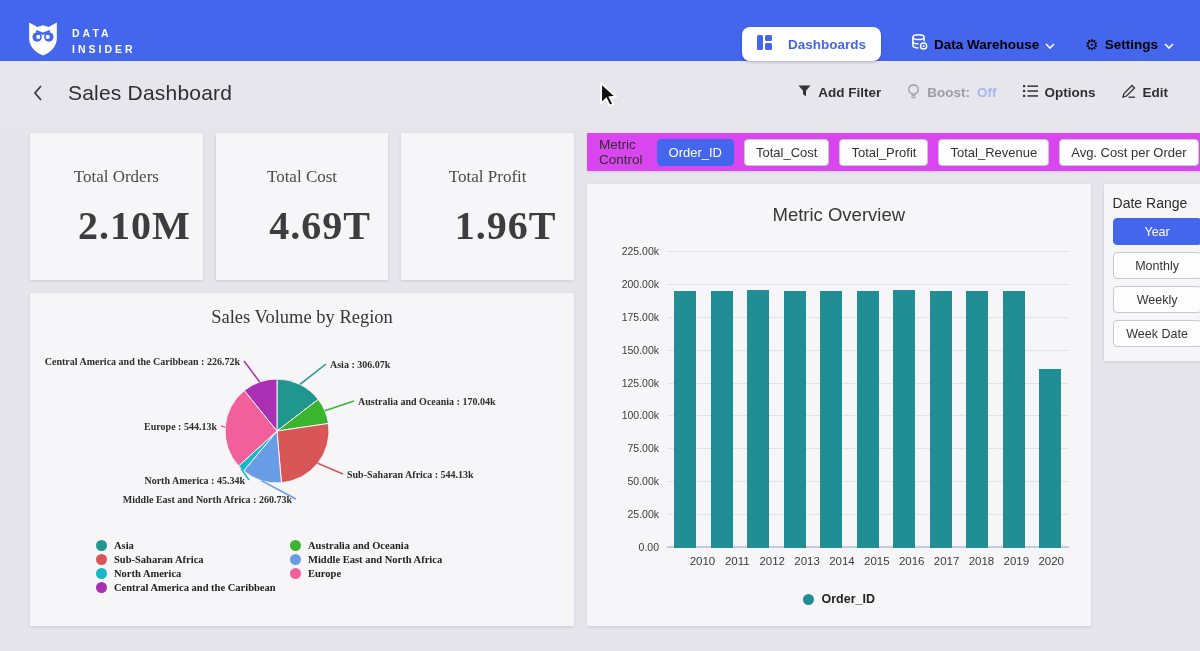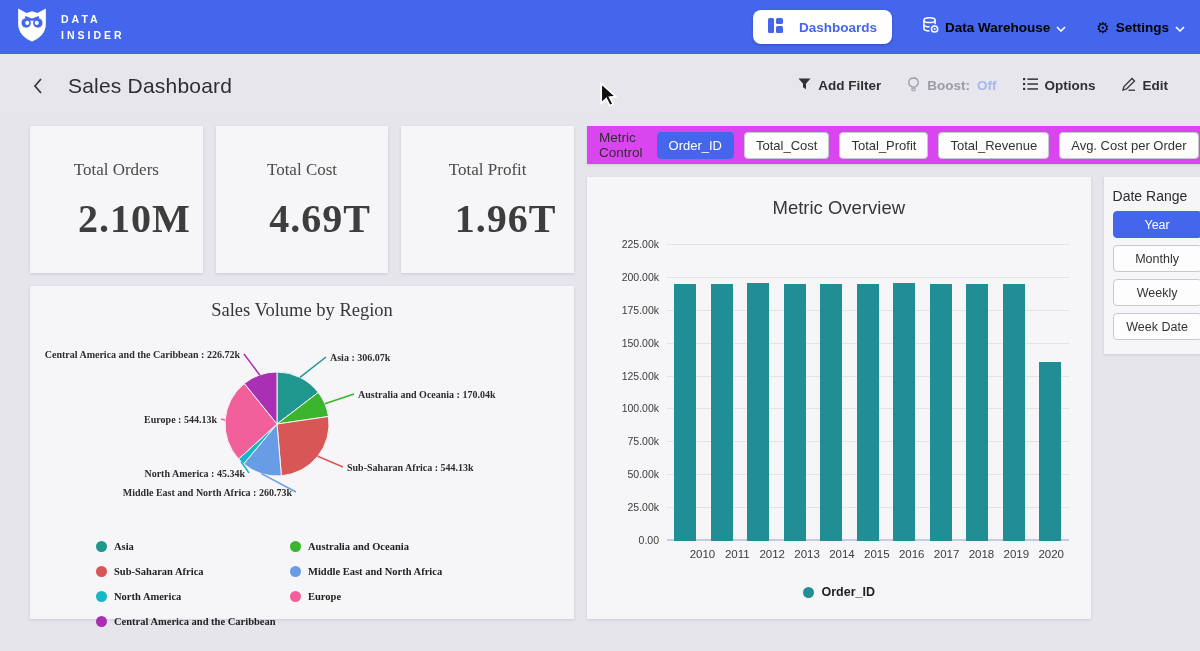--- a/index.html
+++ b/index.html
@@ -3,22 +3,22 @@
 <meta charset="utf-8">
 <style>
   * { margin:0; padding:0; box-sizing:border-box; }
   html,body { width:1200px; height:651px; overflow:hidden; }
   body {
     font-family:"Liberation Sans","DejaVu Sans",sans-serif;
     background:#e6e5ec; position:relative; color:#333;
   }
   
   .topnav {
-    height:54px; background:#4366ec; display:flex; align-items:center;
-    padding:0 15px; box-shadow:0 1px 3px rgba(0,0,40,.25);
+    height:61px; background:#4366ec; display:flex; align-items:flex-end;
+    padding:0 26px; box-shadow:0 1px 3px rgba(0,0,40,.25);
   }
   .logo { display:flex; align-items:center; gap:12px; }
   .logo-text { color:#fff; font-size:10.5px; font-weight:bold; letter-spacing:3px; line-height:1.55; }
   .nav-right { margin-left:auto; display:flex; align-items:center; gap:30px; }
   .pill-btn {
     background:#fff; color:#4366ec; font-weight:bold; font-size:13.5px;
     border:none; border-radius:8px; padding:8px 15px; display:flex; align-items:center; gap:16px;
     cursor:pointer; box-shadow:0 1px 3px rgba(0,0,60,.25);
   }
   .nav-item { display:flex; align-items:center; gap:6px; color:#000000; font-size:13.5px; font-weight:bold; cursor:pointer; }
@@ -39,21 +39,21 @@
   .left-col { width:544px; flex:none;font-family:Liberation Serif, serif; }
   .kpi-row { display:flex; gap:13px; }
   .kpi-card { flex:1; height:147px; text-align:center; padding-top:34px; }
   .kpi-label { font-size:17px; color:#4a4a4a; }
   .kpi-value { font-size:40px; font-weight:bold; color:#3d3d3d; margin-top:15px; letter-spacing:1px;padding-left:36px; }
   
   .pie-panel { margin-top:13px; height:333px; padding-top:14px; }
   .chart-title { text-align:center; font-size:18.5px; color:#373737; }
   .pie-svg { display:block; margin-top:1px; }
   .pie-label { font-size:10px; font-weight:bold; fill:#2d2d2d; }
-  .pie-legend { margin:14px 0 0 66px; display:grid; grid-template-columns:194px auto; row-gap:14px; }
+  .pie-legend { margin:6px 0 0 66px; display:grid; grid-template-columns:194px auto; row-gap:3px; }
   .legend-item { display:flex; align-items:center; gap:7px; font-size:10.5px; font-weight:bold; color:#222; }
   .legend-dot { width:11px; height:11px; border-radius:50%; flex:none; }
   
   .right-col { flex:1; }
   .metric-bar {
     height:38px; background:#d946ef; display:flex; align-items:center; gap:10px;
     padding:0 12px; box-shadow:0 1px 2px rgba(50,50,90,.12);
   }
   .metric-label { font-size:13.5px; color:#2f2f2f; margin-right:4px; }
   .chip-btn {

